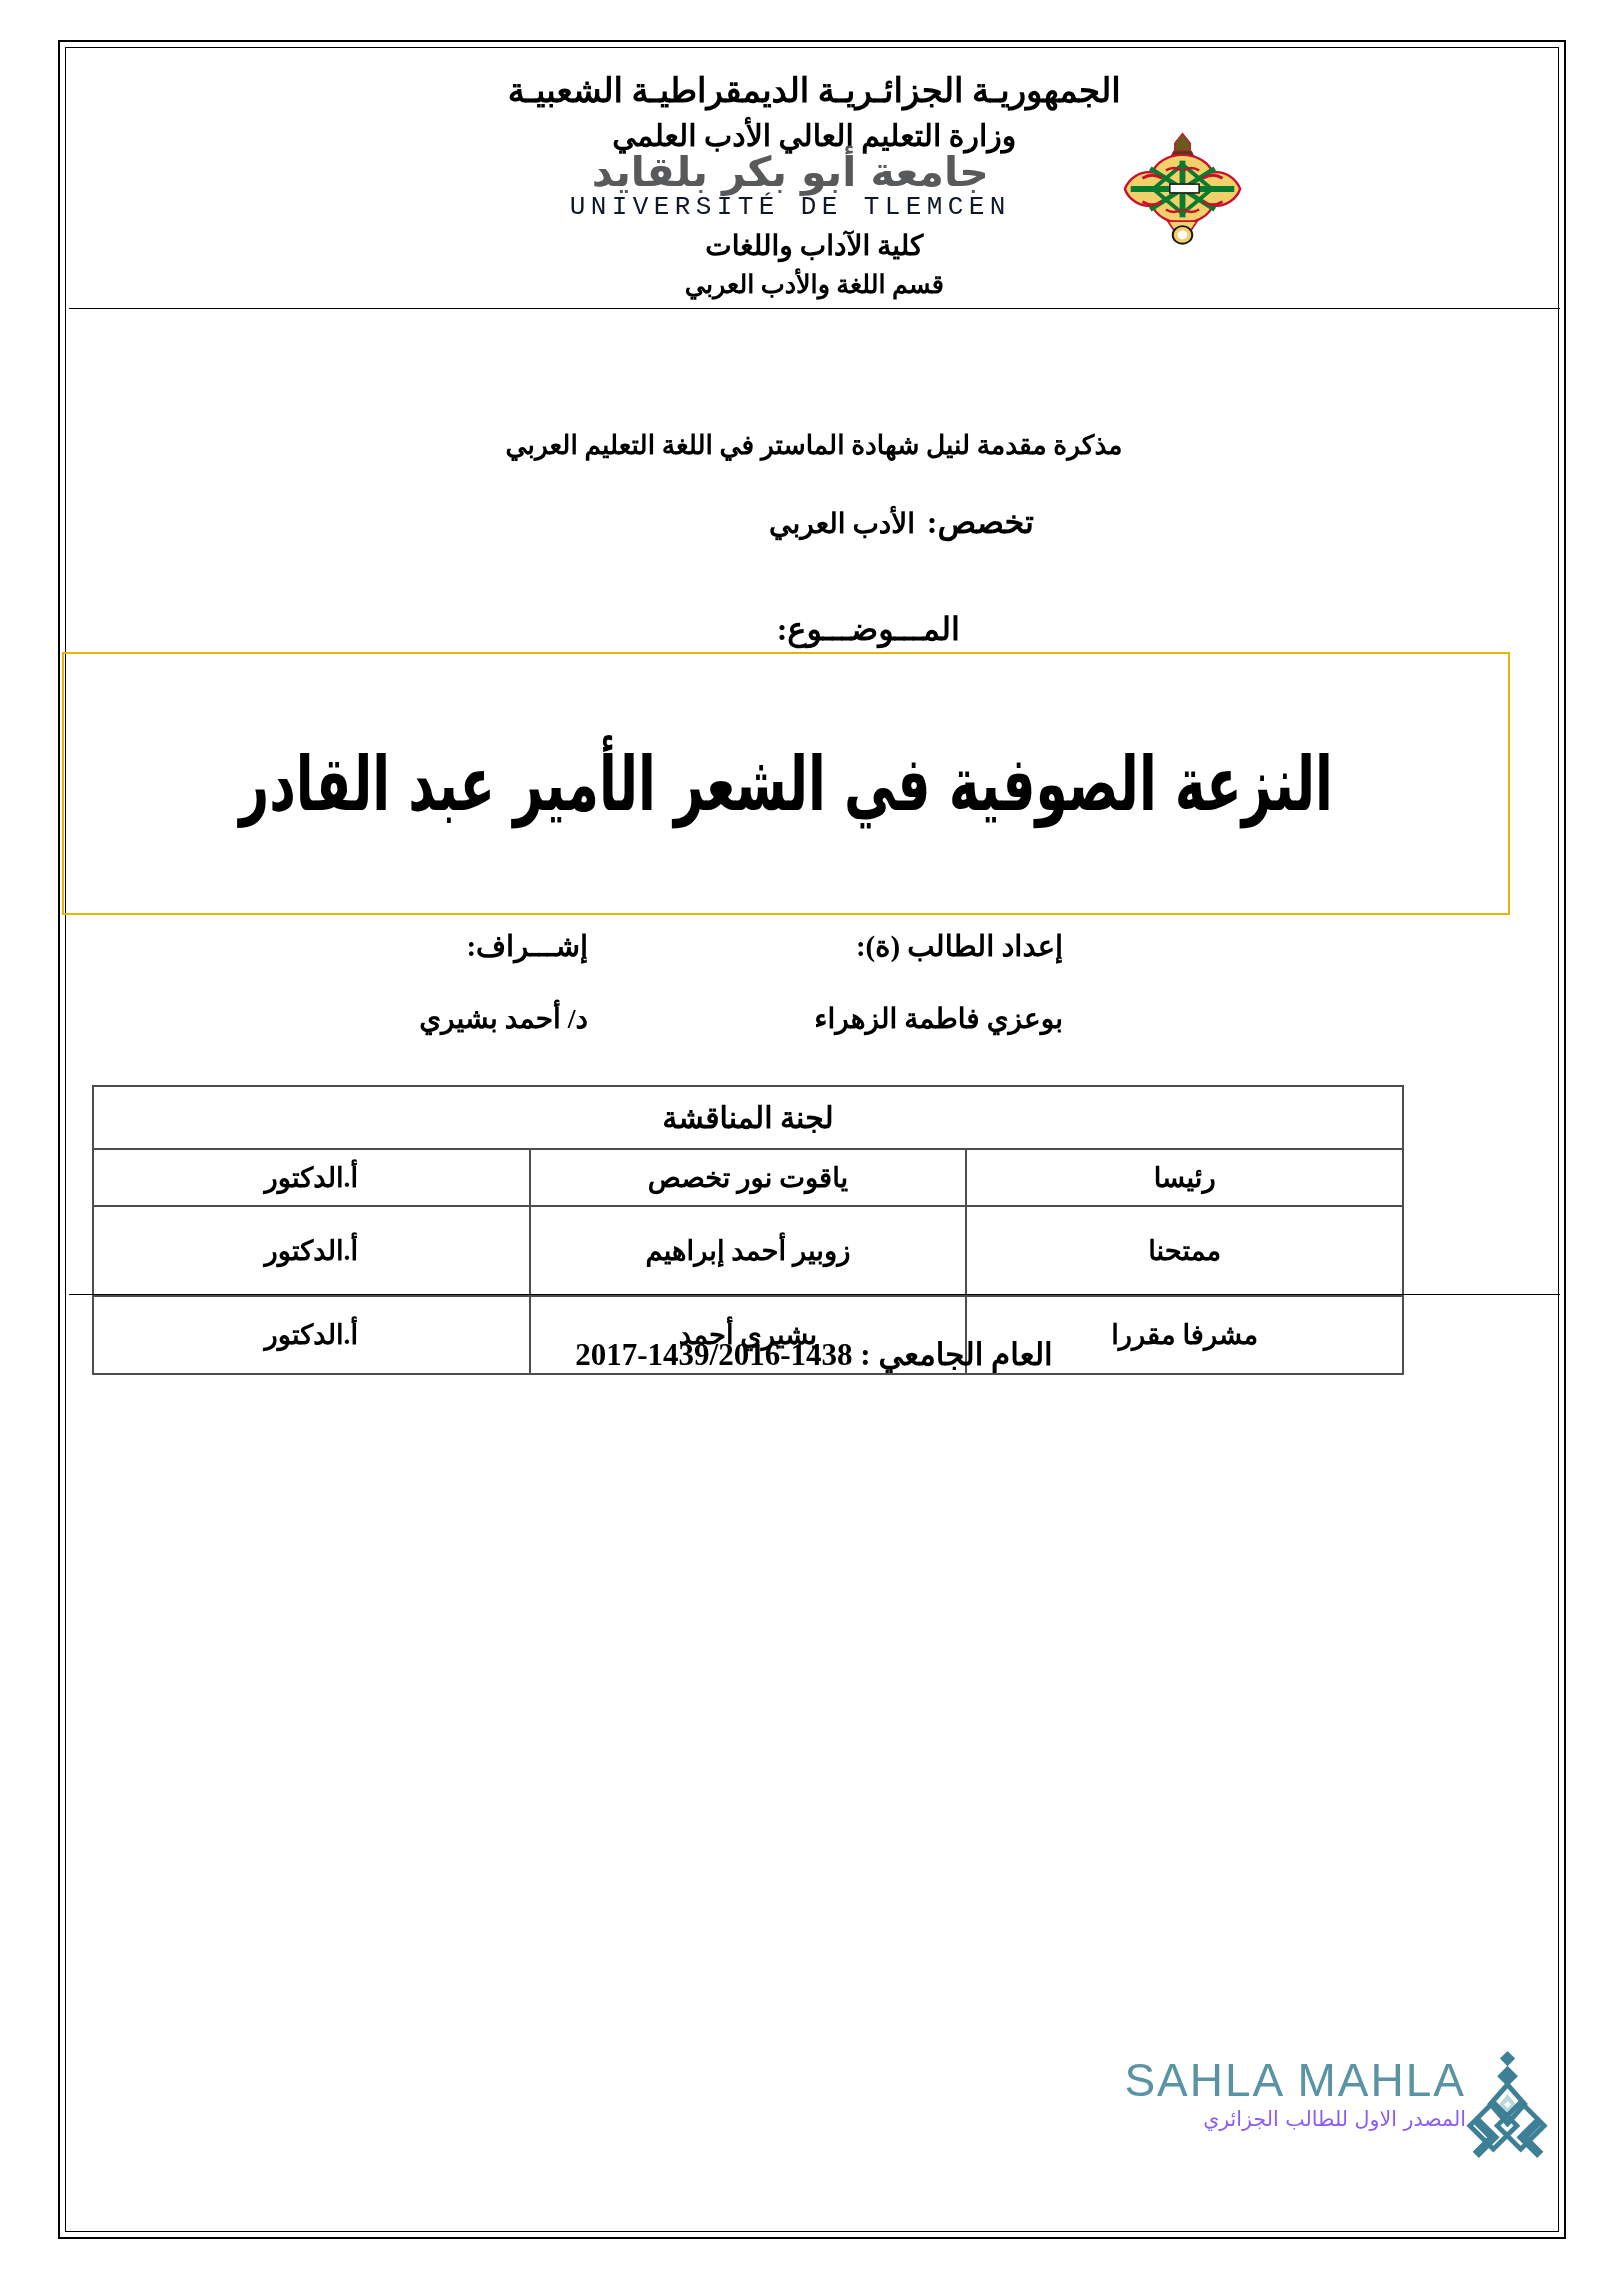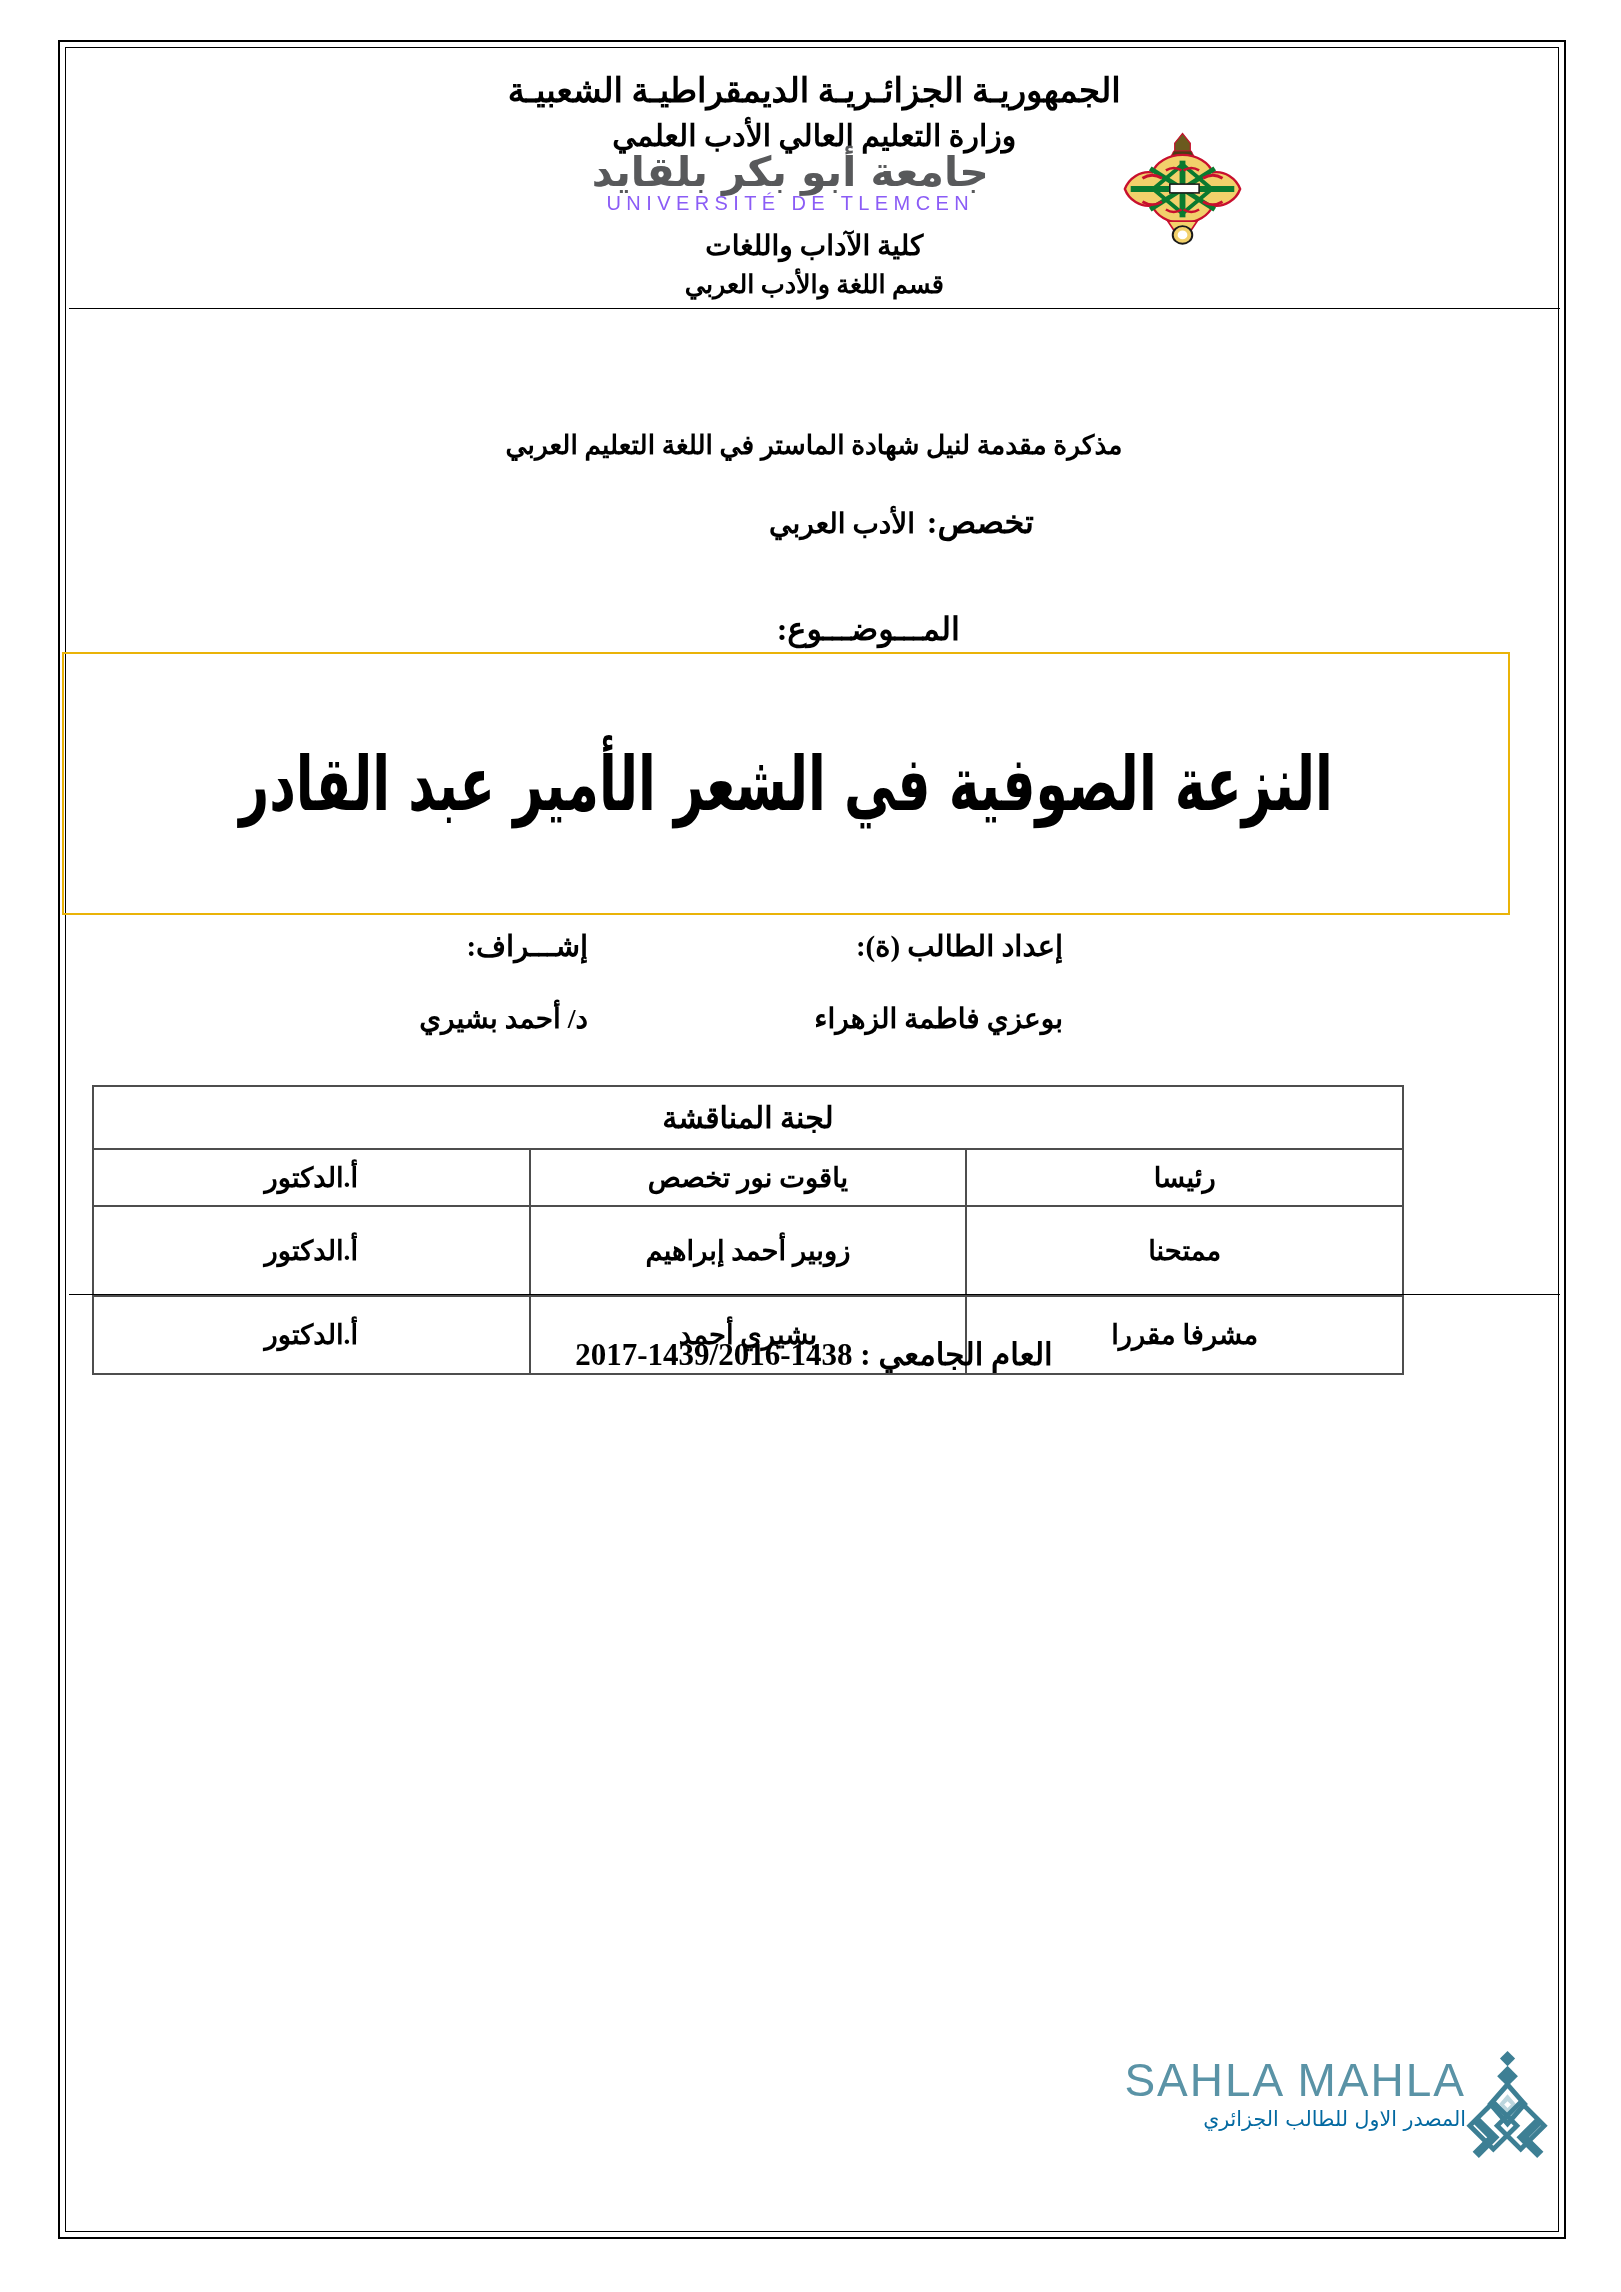--- a/index.html
+++ b/index.html
@@ -87,24 +87,24 @@
   }
   .uni-ar {
     font-size: 41px;
     font-weight: bold;
     color: #58595b;
     letter-spacing: 6.9px;
     line-height: 1.05;
     font-family: "DejaVu Sans", sans-serif;
   }
   .uni-fr {
-    font-size: 20px;
-    color: #8b5cf6;
+    font-size: 26px;
+    color: #0f172a;
     letter-spacing: 5.4px;
-    font-family: Liberation Sans, sans-serif;
+    font-family: Liberation Mono, monospace;
     margin-top: -2px;
   }
   .uni-emblem {
     position: absolute;
     right: 314px;
     top: -17.6px;
     width: 127px;
     height: 116px;
   }
 
@@ -292,21 +292,21 @@
   .wm-main {
     font-family: "Liberation Sans", sans-serif;
     font-size: 46px;
     letter-spacing: 2px;
     color: #5a93a6;
     line-height: 1;
   }
   .wm-sub {
     font-family: "DejaVu Sans", sans-serif;
     font-size: 20.6px;
-    color: #0369a1;
+    color: #8b5cf6;
     line-height: 1.2;
     margin-top: 3.9px;
     direction: rtl;
     text-align: right;
   }
   .wm-logo {
     position: absolute;
     left: 410px;
     top: 0;
     width: 90px;

